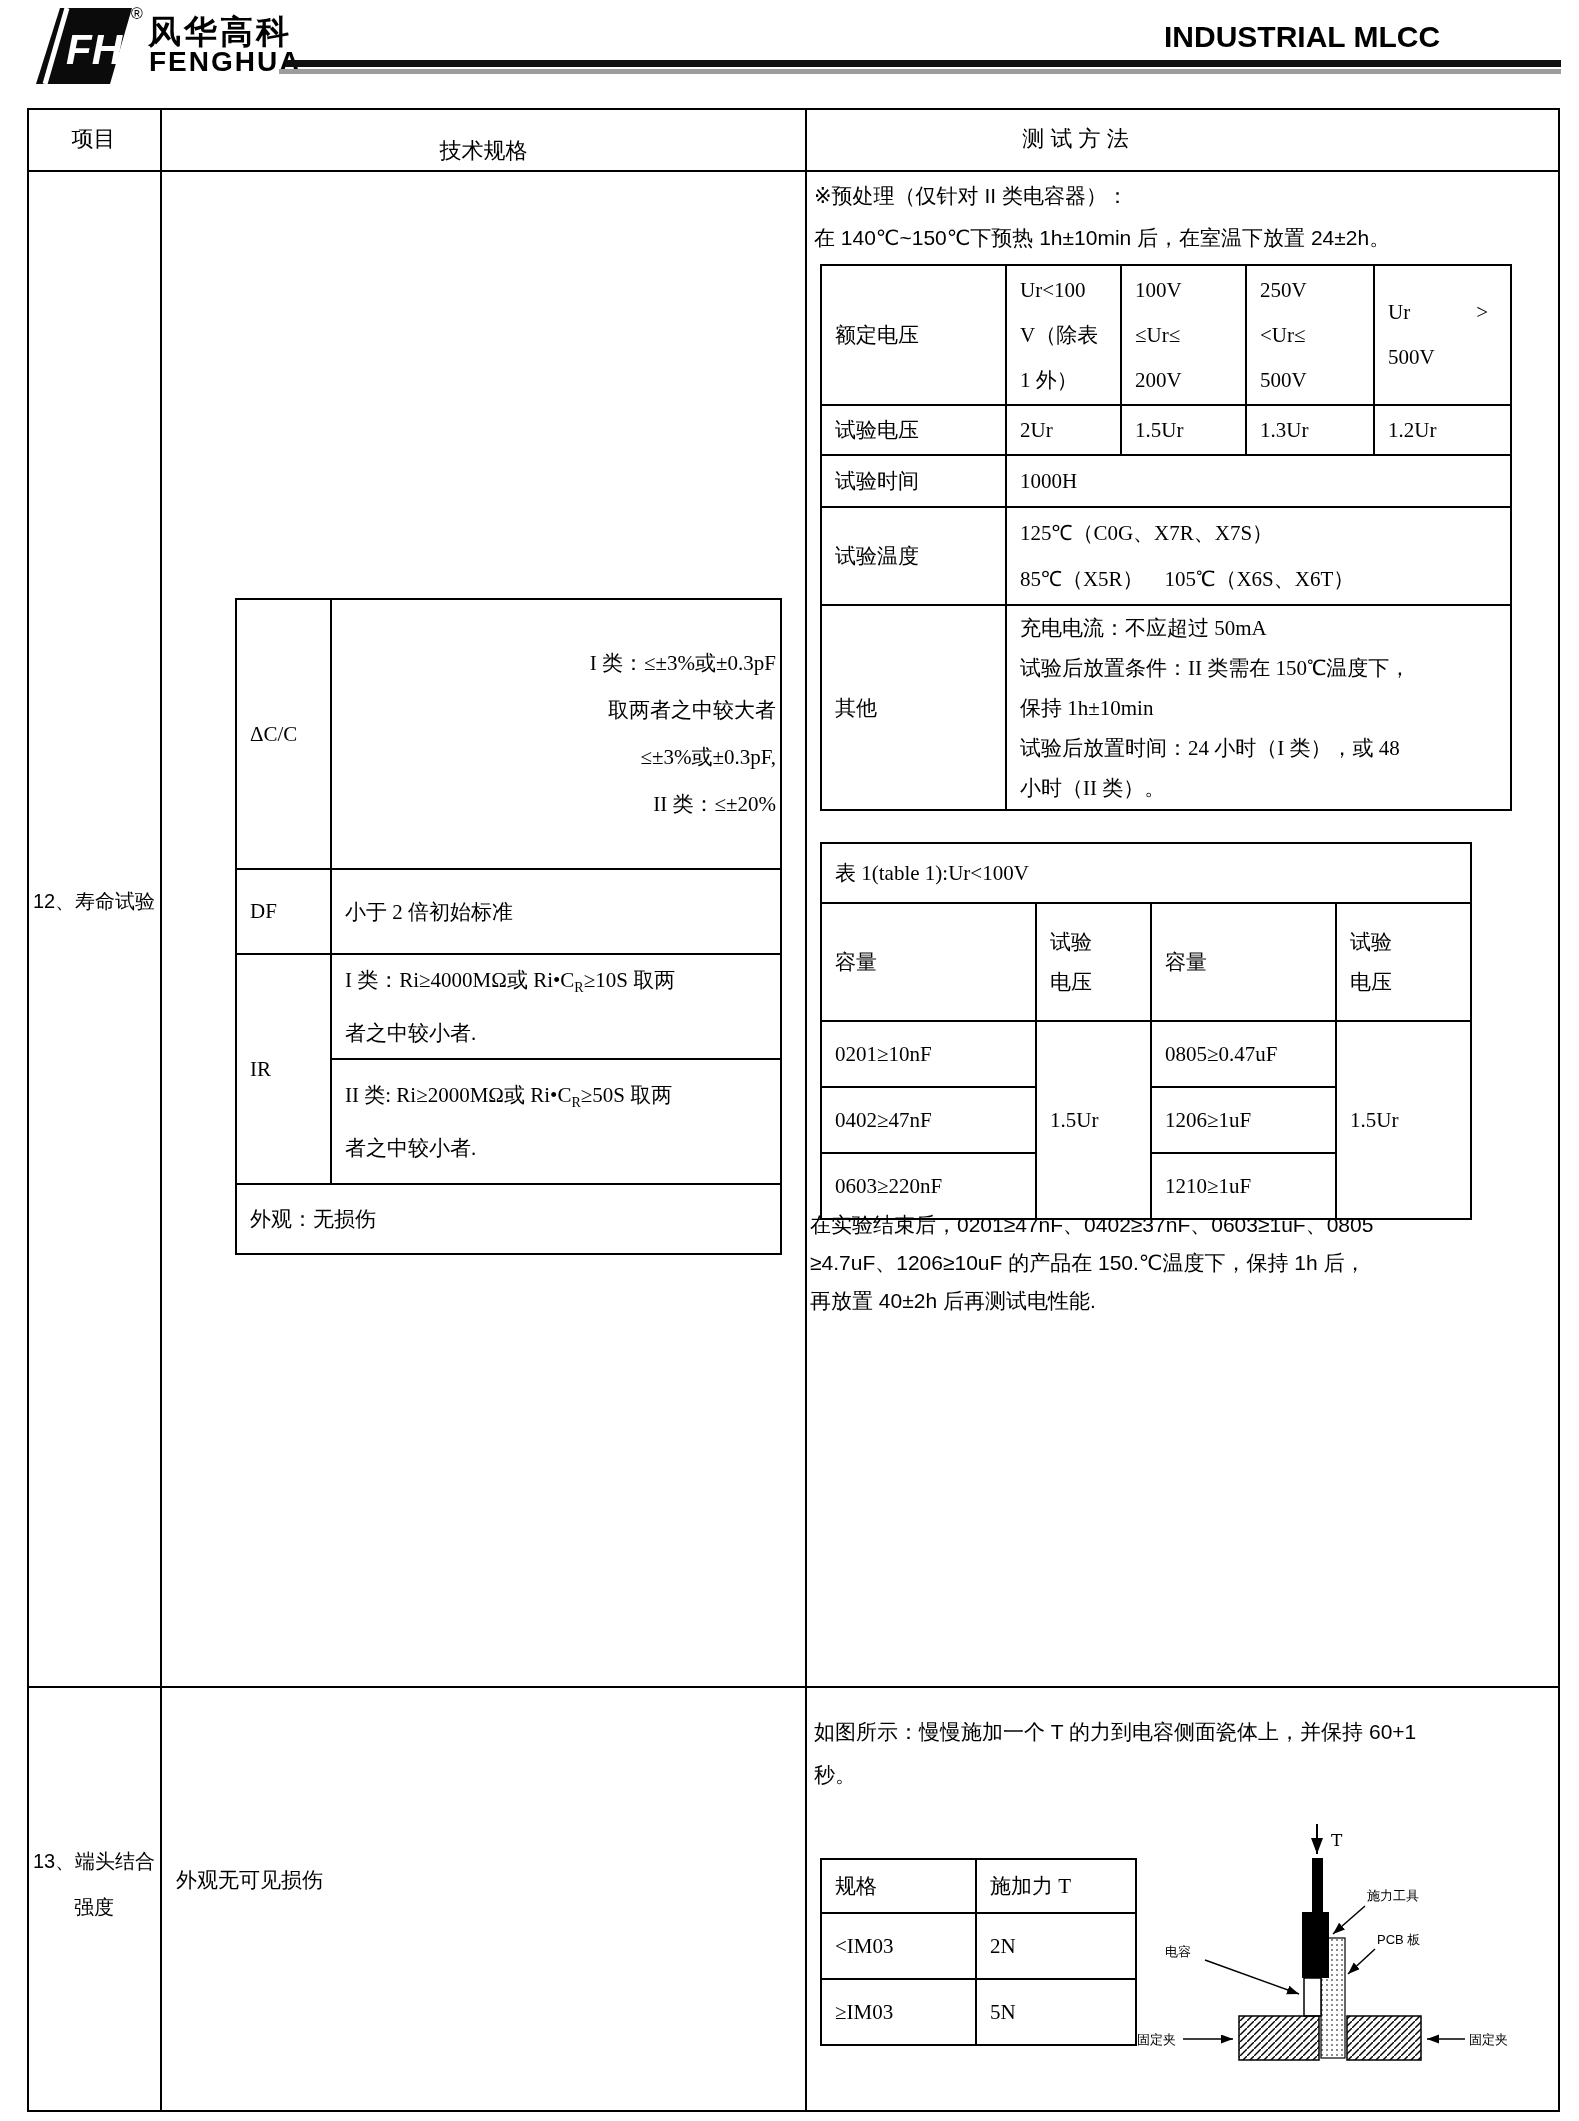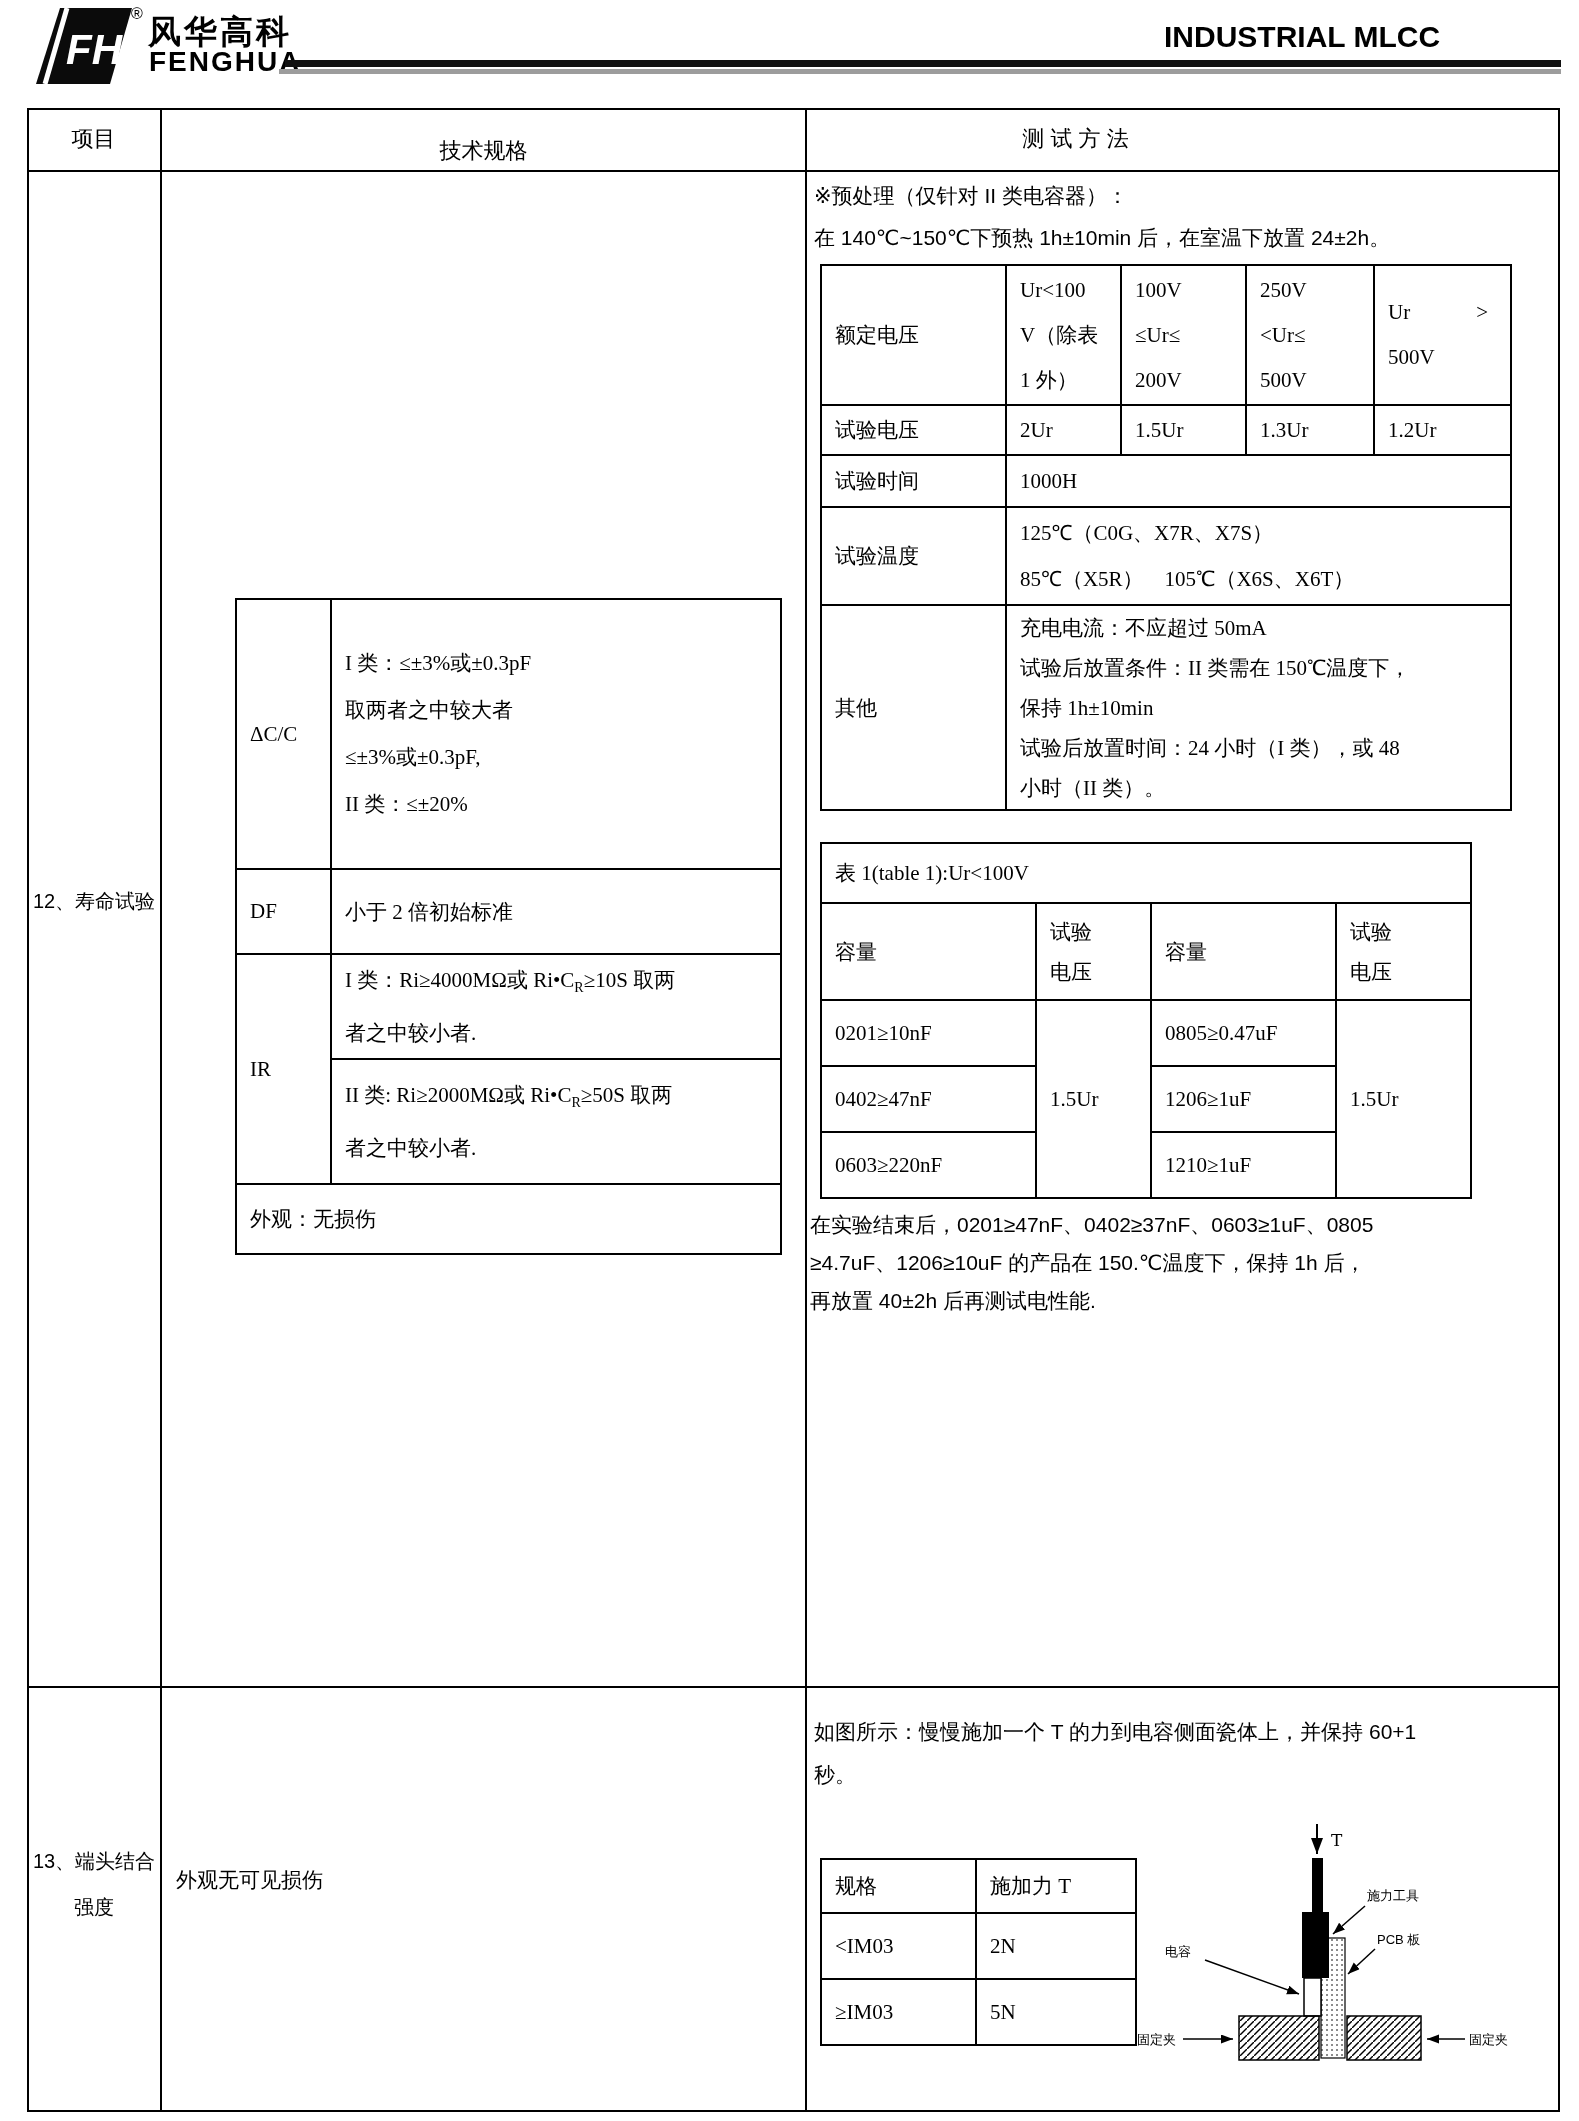--- a/index.html
+++ b/index.html
@@ -13,21 +13,21 @@
   table{border-collapse:collapse;table-layout:fixed;background:#fff;}
   td{border:2px solid #000;font-size:21px;color:#000;vertical-align:middle;
      padding:0 4px 0 13px;overflow:visible;font-family:Liberation Serif, serif;}
   sub{font-size:14px;}
   .ln38{line-height:38px;white-space:pre;}
   .ln40{line-height:40px;white-space:pre;}
   .ln43{line-height:43px;white-space:pre;}
   .ln44{line-height:44px;white-space:pre;}
   .ln45{line-height:45px;white-space:pre;}
   .ln46{line-height:46px;white-space:pre;}
-  .ln47{line-height:47px;white-space:pre;}
+  .ln47{line-height:47px;white-space:pre;text-align:right;}
   .spread{display:flex;justify-content:space-between;padding-right:18px;}
   .hdrcell{font-size:22px;}
 </style>
 </head>
 <body>
 
 <div class="page">
 
   <svg class="abs" style="left:36px;top:6px" width="96" height="78" viewBox="0 0 96 78">
     <path d="M24,2 L96,2 L74,78 L0,78 Z" fill="#0b0b0b"></path>
@@ -162,21 +162,21 @@
     <colgroup>
         <col style="width:215px">
         <col style="width:115px">
         <col style="width:185px">
         <col style="width:135px">
       </colgroup>
     <tbody>
         <tr style="height:60px">
       <td colspan="4">表 1(table 1):Ur&lt;100V</td>
     </tr>
-    <tr style="height:97px">
+    <tr style="height:118px">
       <td>容量</td>
       <td>
         <div class="ln40">试验</div>
         <div class="ln40">电压</div>
       </td>
       <td>容量</td>
       <td>
         <div class="ln40">试验</div>
         <div class="ln40">电压</div>
       </td>

